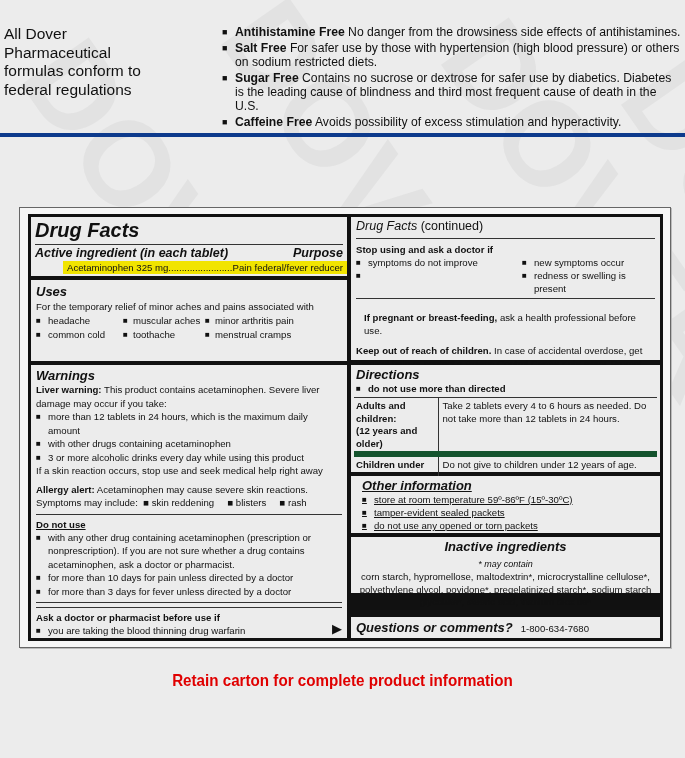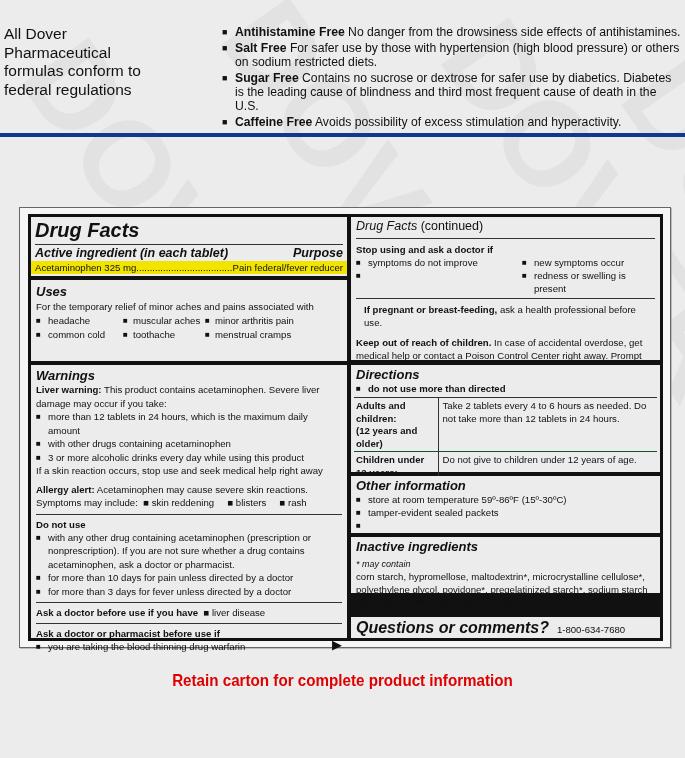--- a/index.html
+++ b/index.html
@@ -87,21 +87,21 @@
 
 <div class="df">
 
   <div class="panel" style="left:3px;top:3px;width:316px;height:59px;">
     <div style="padding:1px 4px 0 4px;font-style:italic;font-weight:bold;font-size:20px;line-height:24px;">Drug Facts</div>
     <div class="hr" style="margin:2px 4px 0 4px;"></div>
     <div style="display:flex;justify-content:space-between;padding:1px 4px 0 4px;font-style:italic;font-weight:bold;font-size:12.5px;line-height:15px;gap:36px;">
       <span>Active ingredient (in each tablet)</span>
       <span>Purpose</span>
     </div>
-    <div class="yellow" style="display:flex;font-size:9.6px;line-height:13px;padding:0 4px;white-space:nowrap;overflow:hidden;">
+    <div class="yellow" style="display:flex;font-size:9.6px;line-height:13px;padding:0 4px;white-space:nowrap;overflow:hidden;margin-left:32px;">
       <span>Acetaminophen  325 mg</span>
       <span style="flex:1;overflow:hidden;">...................................................................</span>
       <span>Pain federal/fever reducer</span>
     </div>
   </div>
 
   <div class="panel" style="left:3px;top:66px;width:316px;height:81px;padding:4px 5px;">
     <div class="sec-title">Uses</div>
     <div style="font-weight:normal;margin-top:1px;">For the temporary relief of minor aches and pains associated with</div>
     <div style="display:grid;grid-template-columns:87px 82px 1fr;margin-top:1px;line-height:14px;">
@@ -147,35 +147,34 @@
         <span class="sq">■</span>
         <span>3 or more alcoholic drinks every day while using this product</span>
       </div>
     <div style="line-height:13.5px;">If a skin reaction occurs, stop use and seek medical help right away</div>
     <div style="margin-top:5px;line-height:13.5px;"><b>Allergy alert:</b> <span>Acetaminophen may cause severe skin reactions. Symptoms may include:</span>
       &nbsp;<span>■ <span>skin reddening</span></span>
       &nbsp;&nbsp;&nbsp;&nbsp;<span>■ <span>blisters</span></span>
       &nbsp;&nbsp;&nbsp;&nbsp;<span>■ <span>rash</span></span>
     </div>
     <div class="hr" style="margin-top:4px;"></div>
-    <div style="font-weight:bold;margin-top:3px;">Do not use</div>
+    <div style="font-weight:bold;margin-top:3px;text-decoration:underline;">Do not use</div>
     <div class="bul" style="line-height:13.5px;">
         <span class="sq">■</span>
         <span>with any other drug containing acetaminophen (prescription or nonprescription). If you are not sure whether a drug contains acetaminophen, ask a doctor or pharmacist.</span>
       </div>
     <div class="bul" style="line-height:13.5px;">
         <span class="sq">■</span>
         <span>for more than 10 days for pain unless directed by a doctor</span>
       </div>
     <div class="bul" style="line-height:13.5px;">
         <span class="sq">■</span>
         <span>for more than 3 days for fever unless directed by a doctor</span>
       </div>
     <div class="hr" style="margin-top:4px;"></div>
-    <div style="margin-top:3px;line-height:13px;"><b>Ask a doctor before use if you have</b> &nbsp;■ <span>liver disease</span></div>
     <div class="hr" style="margin-top:4px;"></div>
     <div style="font-weight:bold;margin-top:3px;">Ask a doctor or pharmacist before use if</div>
     <div class="bul" style="position:relative;">
         <span class="sq">■</span>
         <span>you are taking the blood thinning drug warfarin</span>
       <span style="position:absolute;right:0;top:-2px;font-size:13px;">▶</span>
     </div>
   </div>
 
   <div class="panel" style="left:323px;top:3px;width:309px;height:143px;padding:2px 5px;">
@@ -193,64 +192,65 @@
         </div>
       <div class="bul">
           <span class="sq">■</span>
         </div>
       <div class="bul">
           <span class="sq">■</span>
           <span>redness or swelling is present</span>
         </div>
     </div>
     <div class="hr" style="margin-top:3px;"></div>
-    <div style="margin-top:4px;padding-left:8px;"><b>If pregnant or breast-feeding,</b> <span>ask a health professional before use.</span></div>
+    <div style="margin-top:12px;padding-left:8px;"><b>If pregnant or breast-feeding,</b> <span>ask a health professional before use.</span></div>
     <div style="margin-top:7px;line-height:13px;"><b>Keep out of reach of children.</b> <span>In case of accidental overdose, get medical help or contact a Poison Control Center right away. Prompt medical attention is critical for adults as well as for children even if you do not notice any signs or symptoms.</span></div>
   </div>
 
   <div class="panel" style="left:323px;top:151px;width:309px;height:107px;padding:2px 3px 0 3px;">
     <div class="sec-title" style="padding-left:2px;">Directions</div>
     <div class="bul" style="font-weight:bold;padding-left:2px;">
         <span class="sq">■</span>
         <span>do not use more than directed</span>
       </div>
     <table style="border-collapse:collapse;width:100%;margin-top:2px;font-size:9.6px;line-height:12.5px;">
       <tbody>
-          <tr style="border-top:1px solid #333;border-bottom:1px solid #14532d;">
+          <tr style="border-top:1px solid #333;border-bottom:6px solid #14532d;">
         <td style="width:84px;padding:2px 2px 1px 2px;font-weight:bold;vertical-align:top;border-right:1px solid #333;"><span>Adults and children:</span><br><span>(12 years and older)</span></td>
         <td style="padding:2px 4px;vertical-align:top;">Take 2 tablets every 4 to 6 hours as needed. Do not take more than 12 tablets in 24 hours.</td>
       </tr>
       <tr style="border-bottom:1px solid #333;">
         <td style="width:84px;height:30px;padding:2px 2px;font-weight:bold;vertical-align:top;border-right:1px solid #333;">Children under 12 years:</td>
         <td style="padding:2px 4px;vertical-align:top;">Do not give to children under 12 years of age.</td>
       </tr>
     </tbody>
       </table>
   </div>
 
-  <div class="panel" style="left:323px;top:262px;width:309px;height:57px;padding:2px 5px;">
+  <div class="panel" style="left:323px;top:262px;width:309px;height:57px;padding:2px 11px;text-decoration:underline;">
     <div class="sec-title">Other information</div>
     <div class="bul">
         <span class="sq">■</span>
         <span>store at room temperature 59º-86ºF (15º-30ºC)</span>
       </div>
     <div class="bul">
         <span class="sq">■</span>
         <span>tamper-evident sealed packets</span>
       </div>
     <div class="bul">
         <span class="sq">■</span>
-      </div>
-  </div>
-
-  <div class="panel" style="left:323px;top:323px;width:309px;height:56px;padding:2px 5px;">
+        <span>do not use any opened or torn packets</span>
+      </div>
+  </div>
+
+  <div class="panel" style="left:323px;top:323px;width:309px;height:56px;padding:2px 5px;text-align:center;">
     <div class="sec-title">Inactive ingredients</div>
     <div style="font-style:italic;margin-top:4px;font-size:9px;">* may contain</div>
     <div style="line-height:12.5px;">corn starch, hypromellose, maltodextrin*, microcrystalline cellulose*, polyethylene glycol, povidone*, pregelatinized starch*, sodium starch glycolate*, stearic acid, titanium dioxide*</div>
   </div>
 
   <div class="panel" style="left:323px;top:403px;width:309px;height:21px;padding:2px 5px;">
-    <span style="font-style:italic;font-weight:bold;font-size:16px;line-height:17px;">Questions or comments?</span>
+    <span style="font-style:italic;font-weight:bold;font-size:13px;line-height:17px;">Questions or comments?</span>
     &nbsp;&nbsp;<span style="font-size:9.6px;">1-800-634-7680</span>
   </div>
 </div>
 
 <div style="position:absolute;left:0;top:671px;width:685px;text-align:center;font-weight:bold;font-size:16.5px;color:#e00000;transform:scaleX(0.92);">Retain carton for complete product information</div>
 
 </body></html>

